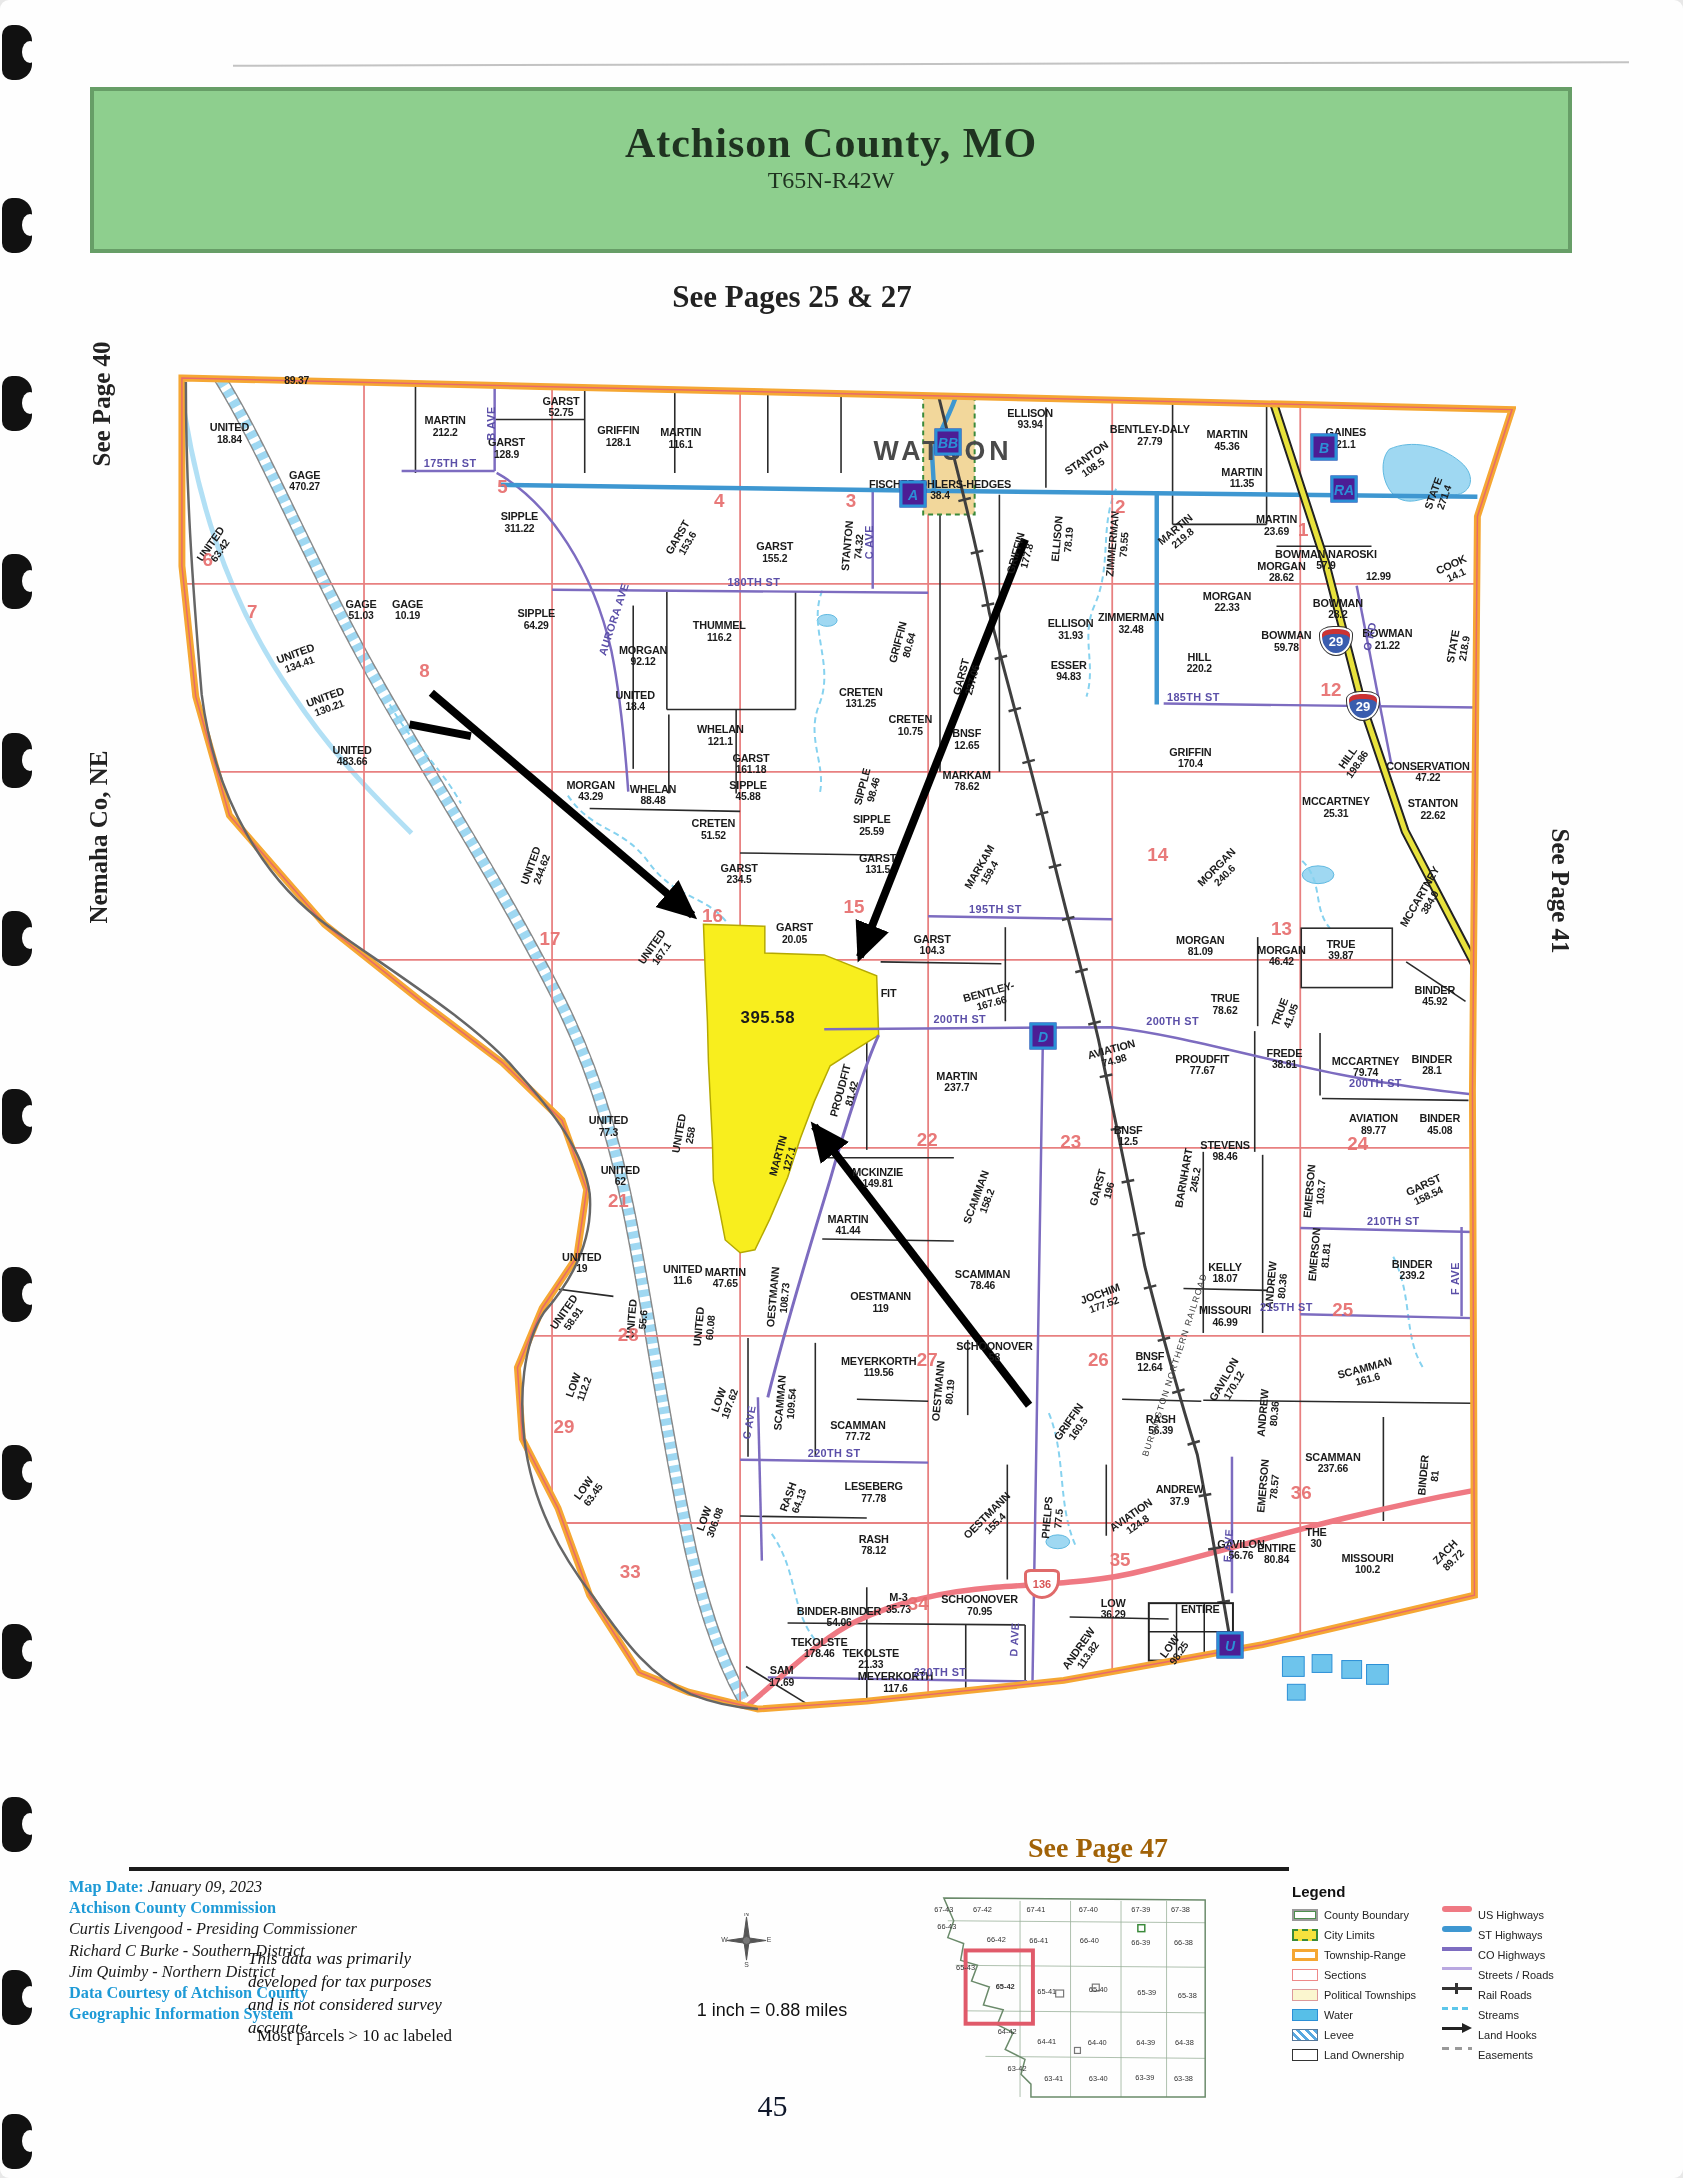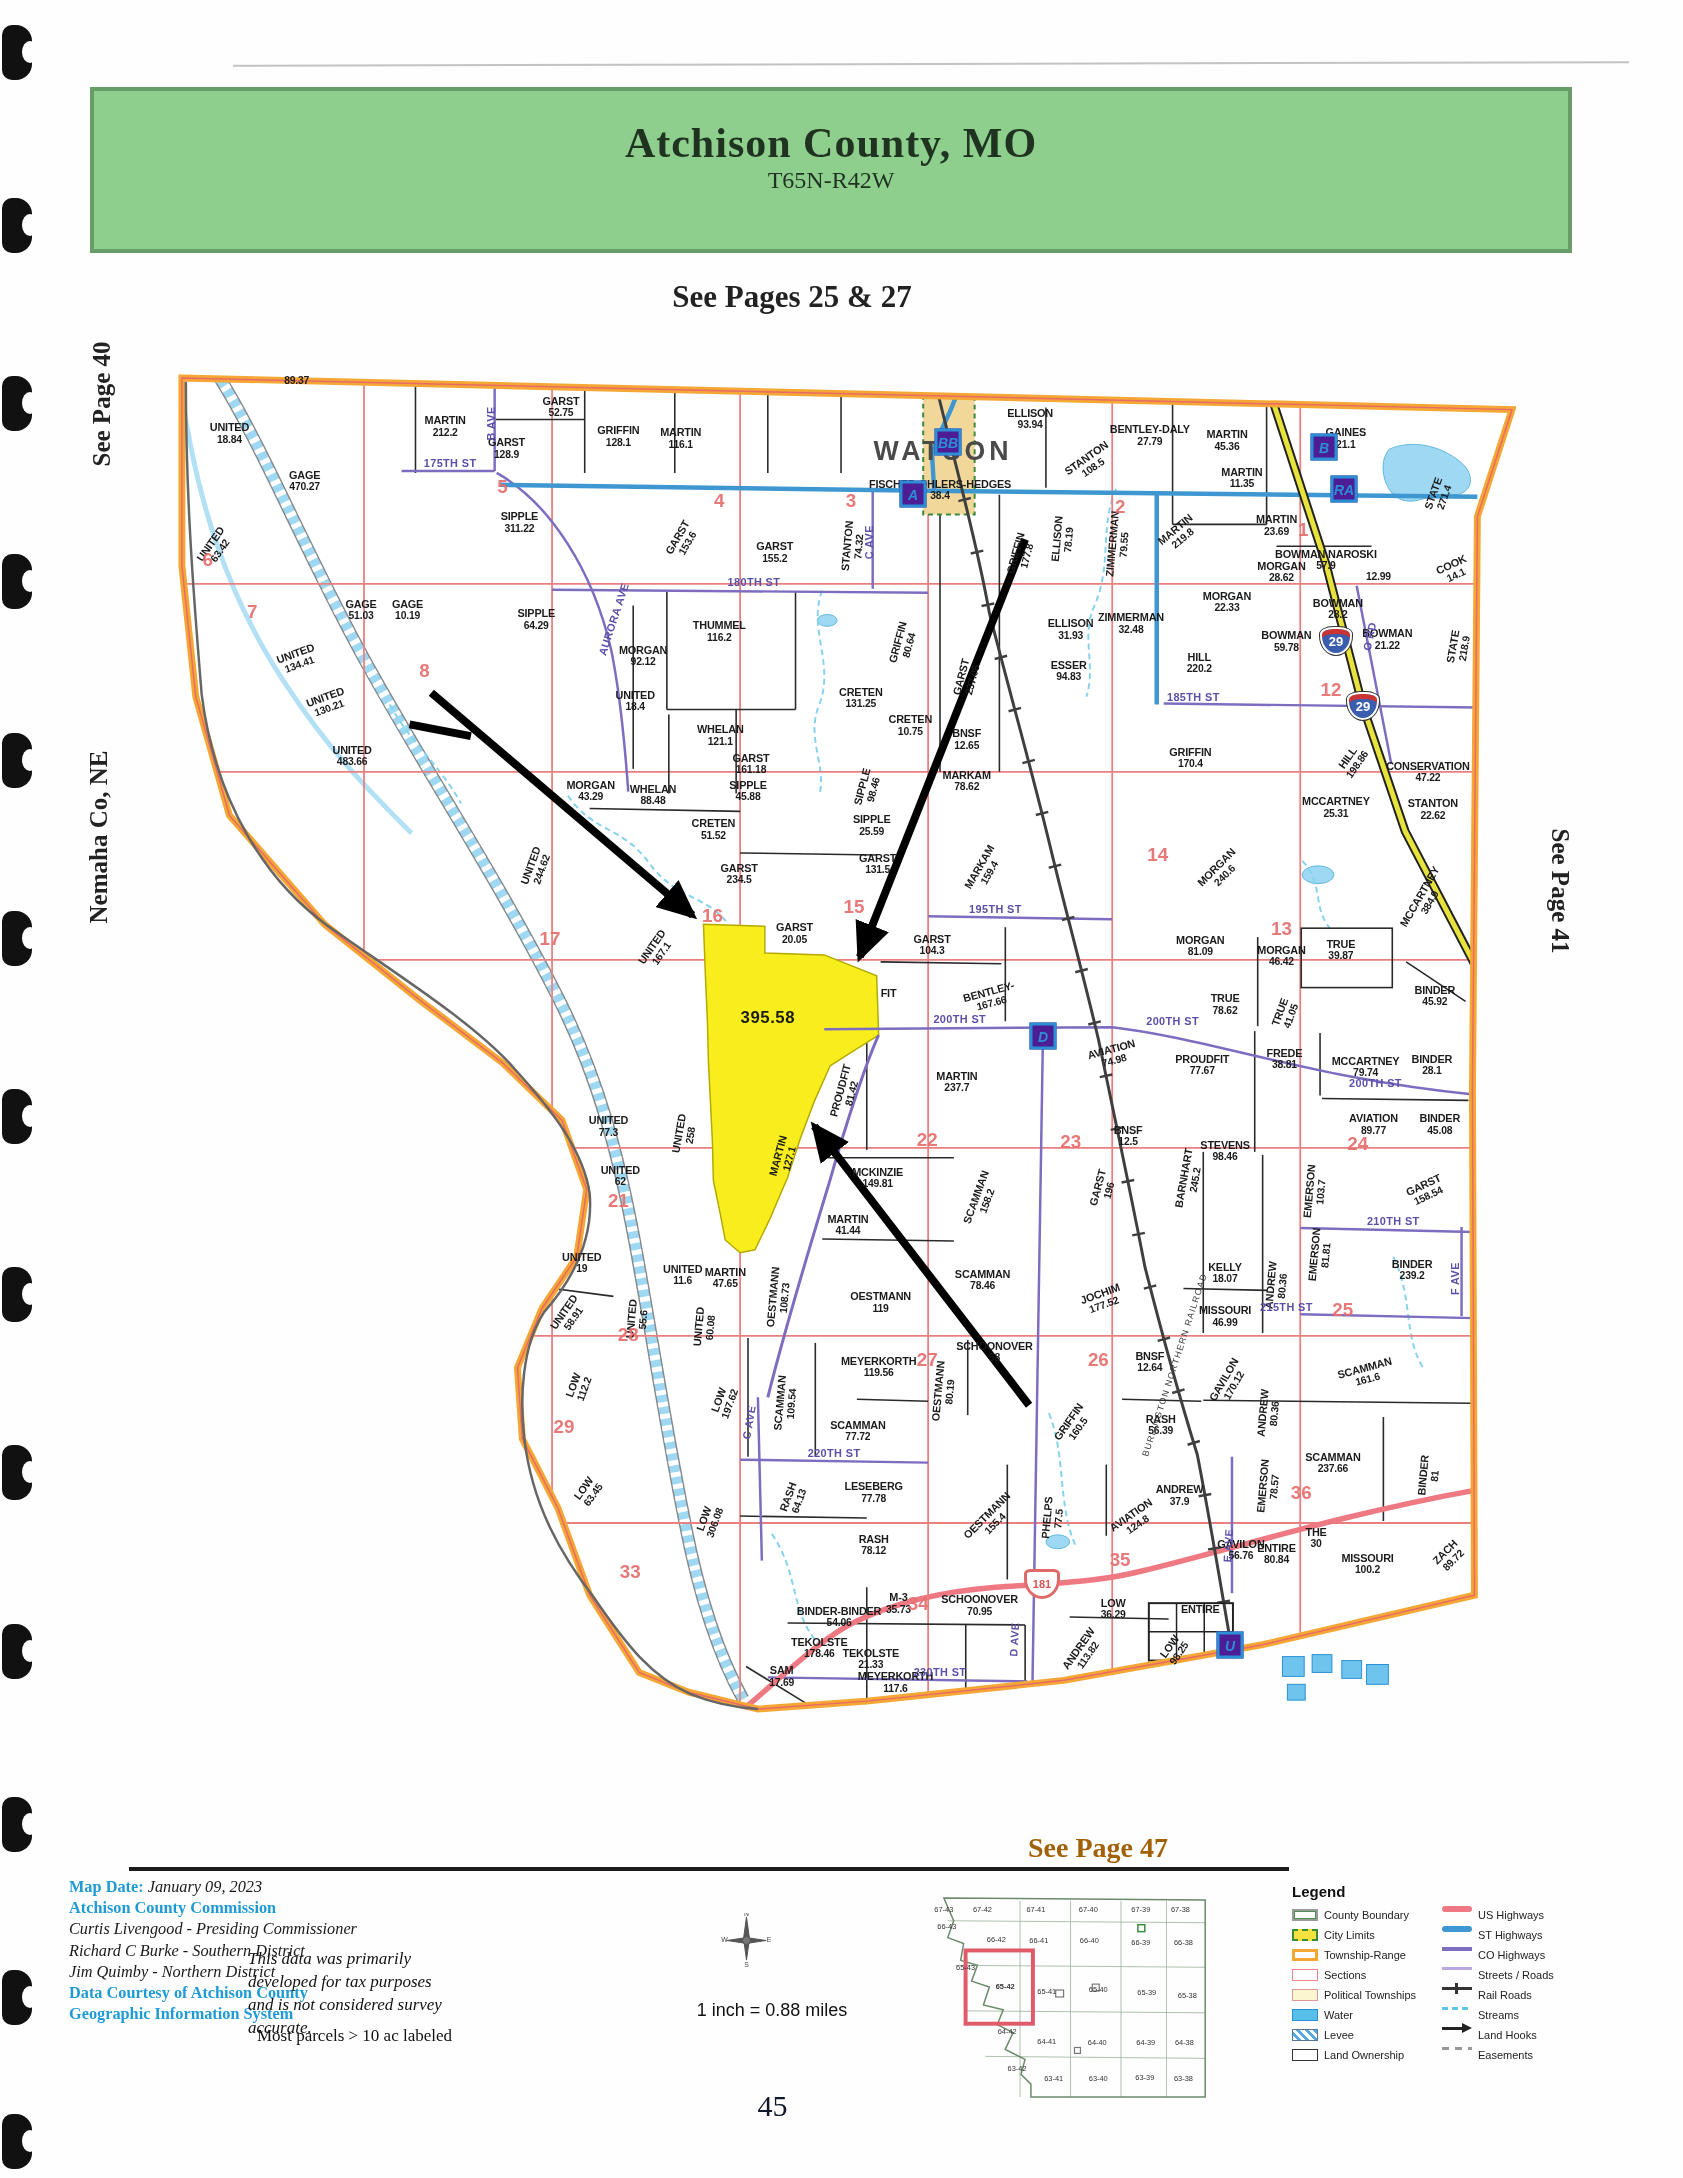--- a/index.html
+++ b/index.html
@@ -1,17 +1,17 @@
 <!DOCTYPE html>
 <html><head>
 <meta charset="utf-8">
 <style>
   html,body{margin:0;padding:0;background:#e8e8e8;}
   #page{position:relative;width:1683px;height:2178px;background:#fefefe;overflow:hidden;
-        font-family:"Liberation Sans",sans-serif;}
+        font-family:"Liberation Sans",sans-serif;border-radius:9px;}
   
   .coil{position:absolute;left:2px;width:30px;height:55px;background:#111;border-radius:10px 16px 16px 10px;}
   .coil::after{content:"";position:absolute;right:-6px;top:16px;width:16px;height:22px;background:#fefefe;border-radius:50%;}
   
   #banner{position:absolute;left:90px;top:87px;width:1482px;height:166px;background:#8ecf8e;
           border:4px solid #679e67;box-sizing:border-box;text-align:center;color:#1f3320;
           font-family:"Liberation Serif",serif;}
   #banner .l1{margin-top:28px;font-size:42px;font-weight:bold;letter-spacing:1px;}
   #banner .l2{font-size:24px;font-weight:normal;}
   #see-top{position:absolute;left:396px;top:279px;width:792px;text-align:center;
@@ -494,21 +494,21 @@
 </svg>
 <div id="badges">
         <div class="badge st" style="left: 774px; top: 74px;">BB</div>
         <div class="badge st" style="left: 739px; top: 126px;">A</div>
         <div class="badge st" style="left: 1150px; top: 79px;">B</div>
         <div class="badge st" style="left: 1170px; top: 121px;">RA</div>
         <div class="badge i" style="left: 1162px; top: 273px;">29</div>
         <div class="badge i" style="left: 1189px; top: 338px;">29</div>
         <div class="badge st" style="left: 869px; top: 668px;">D</div>
         <div class="badge st" style="left: 1056px; top: 1277px;">U</div>
-        <div class="badge us" style="left: 868px; top: 1216px; font-size: 11px;">181</div>
+        <div class="badge us" style="left: 868px; top: 1216px; font-size: 11px;">136</div>
       </div>
 </div>
 
 <div id="see-bottom">See Page 47</div>
 <div id="rule"></div>
 
 <div id="credits">
   <div><span class="blue">Map Date:</span>
        <span class="ital">January 09, 2023</span></div>
   <div class="blue">Atchison County Commission</div>

